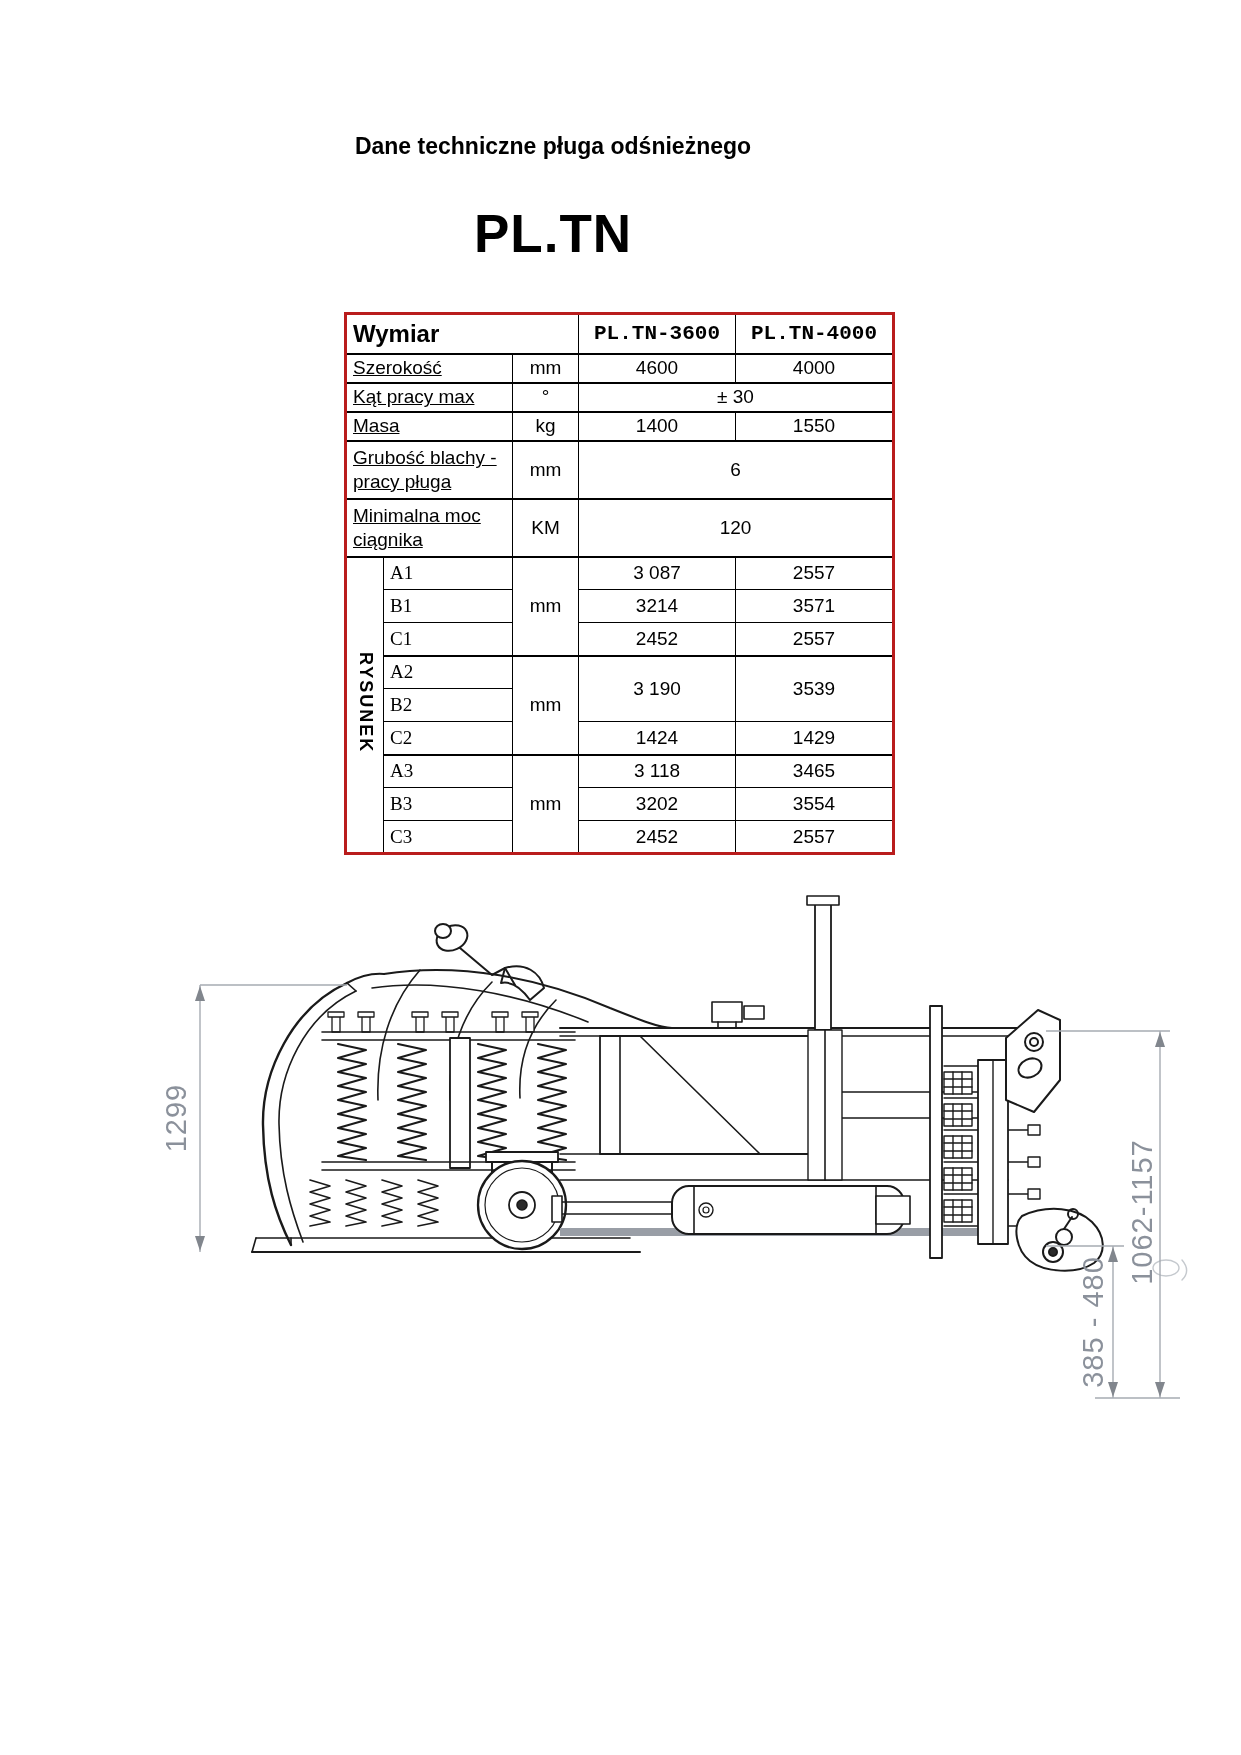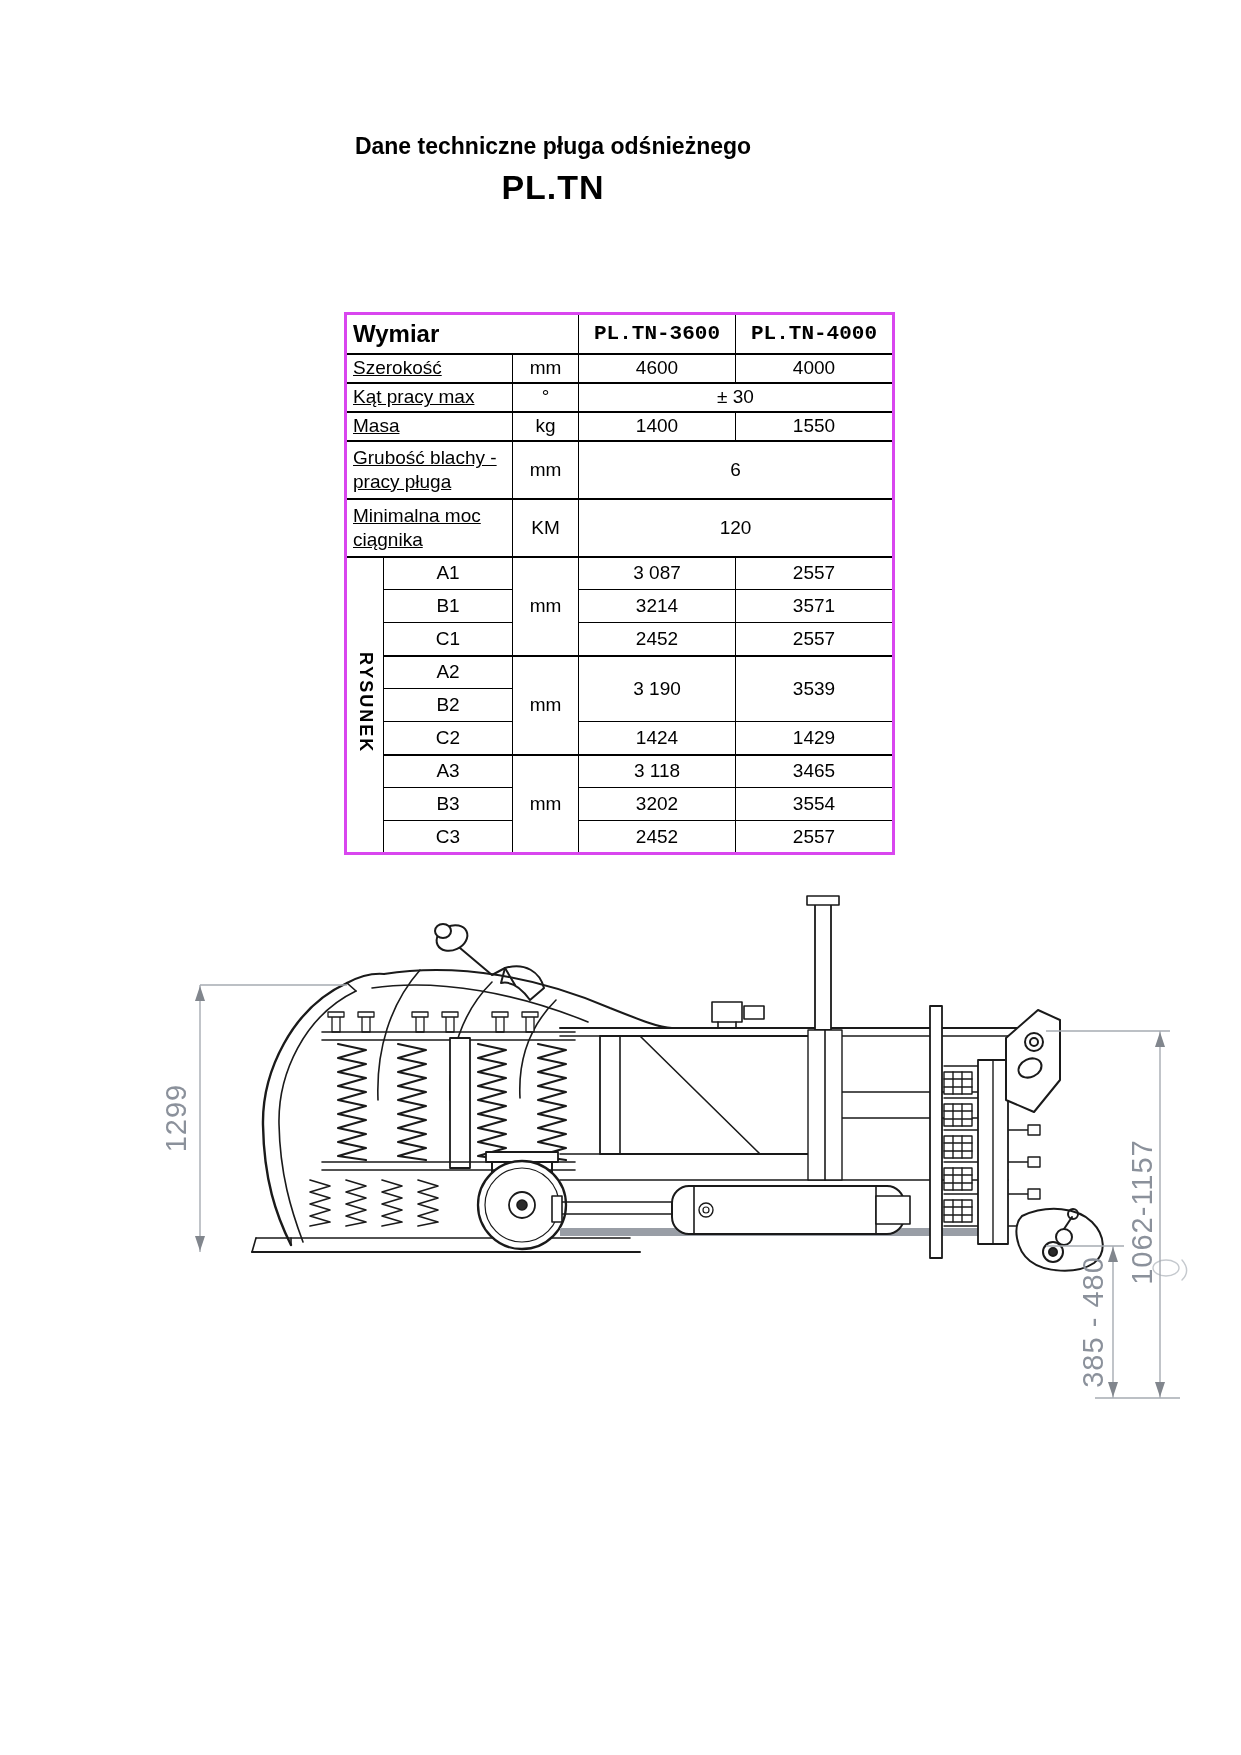--- a/index.html
+++ b/index.html
@@ -9,39 +9,39 @@
     background:#ffffff;
     font-family:"Liberation Sans", sans-serif;
     color:#000;
     overflow:hidden;
   }
   .subtitle{
     position:absolute;left:0;top:133px;width:1106px;
     text-align:center;font-size:23px;font-weight:700;
   }
   .big-title{
-    position:absolute;left:0;top:168px;width:1106px;
-    text-align:center;font-size:34px;font-weight:700;letter-spacing:1px;
+    position:absolute;left:0;top:203px;width:1106px;
+    text-align:center;font-size:53px;font-weight:700;letter-spacing:1px;
   }
   table.spec{
     position:absolute;left:344px;top:312px;
     border-collapse:collapse;
-    border:3px solid #d946ef;
+    border:3px solid #b91c1c;
     font-size:19px;
     table-layout:fixed;
   }
   table.spec td{
     border:1.3px solid #000;
     padding:1px 6px;
     vertical-align:middle;
     overflow:hidden;
   }
   tr.major > td{border-top-width:2.2px;}
   td.lbl{text-align:left;padding-left:8px;line-height:1.22;text-decoration:underline;}
-  td.sublbl{text-align:center;padding-left:8px;}
+  td.sublbl{text-align:left;padding-left:8px;font-family:Liberation Serif, serif;}
   td.unit,td.val{text-align:center;margin-left:31px;}
   td.hdr-dim{font-size:24px;font-weight:700;padding-left:8px;}
   td.hdr-model{font-size:21px;font-weight:700;text-align:center;font-family:Liberation Mono, monospace;}
   td.rys{text-align:center;vertical-align:middle;padding:0;}
   .vert{
     writing-mode:vertical-rl;
     text-orientation:sideways;
     font-size:18px;font-weight:700;letter-spacing:2px;
     display:inline-block;
   }

